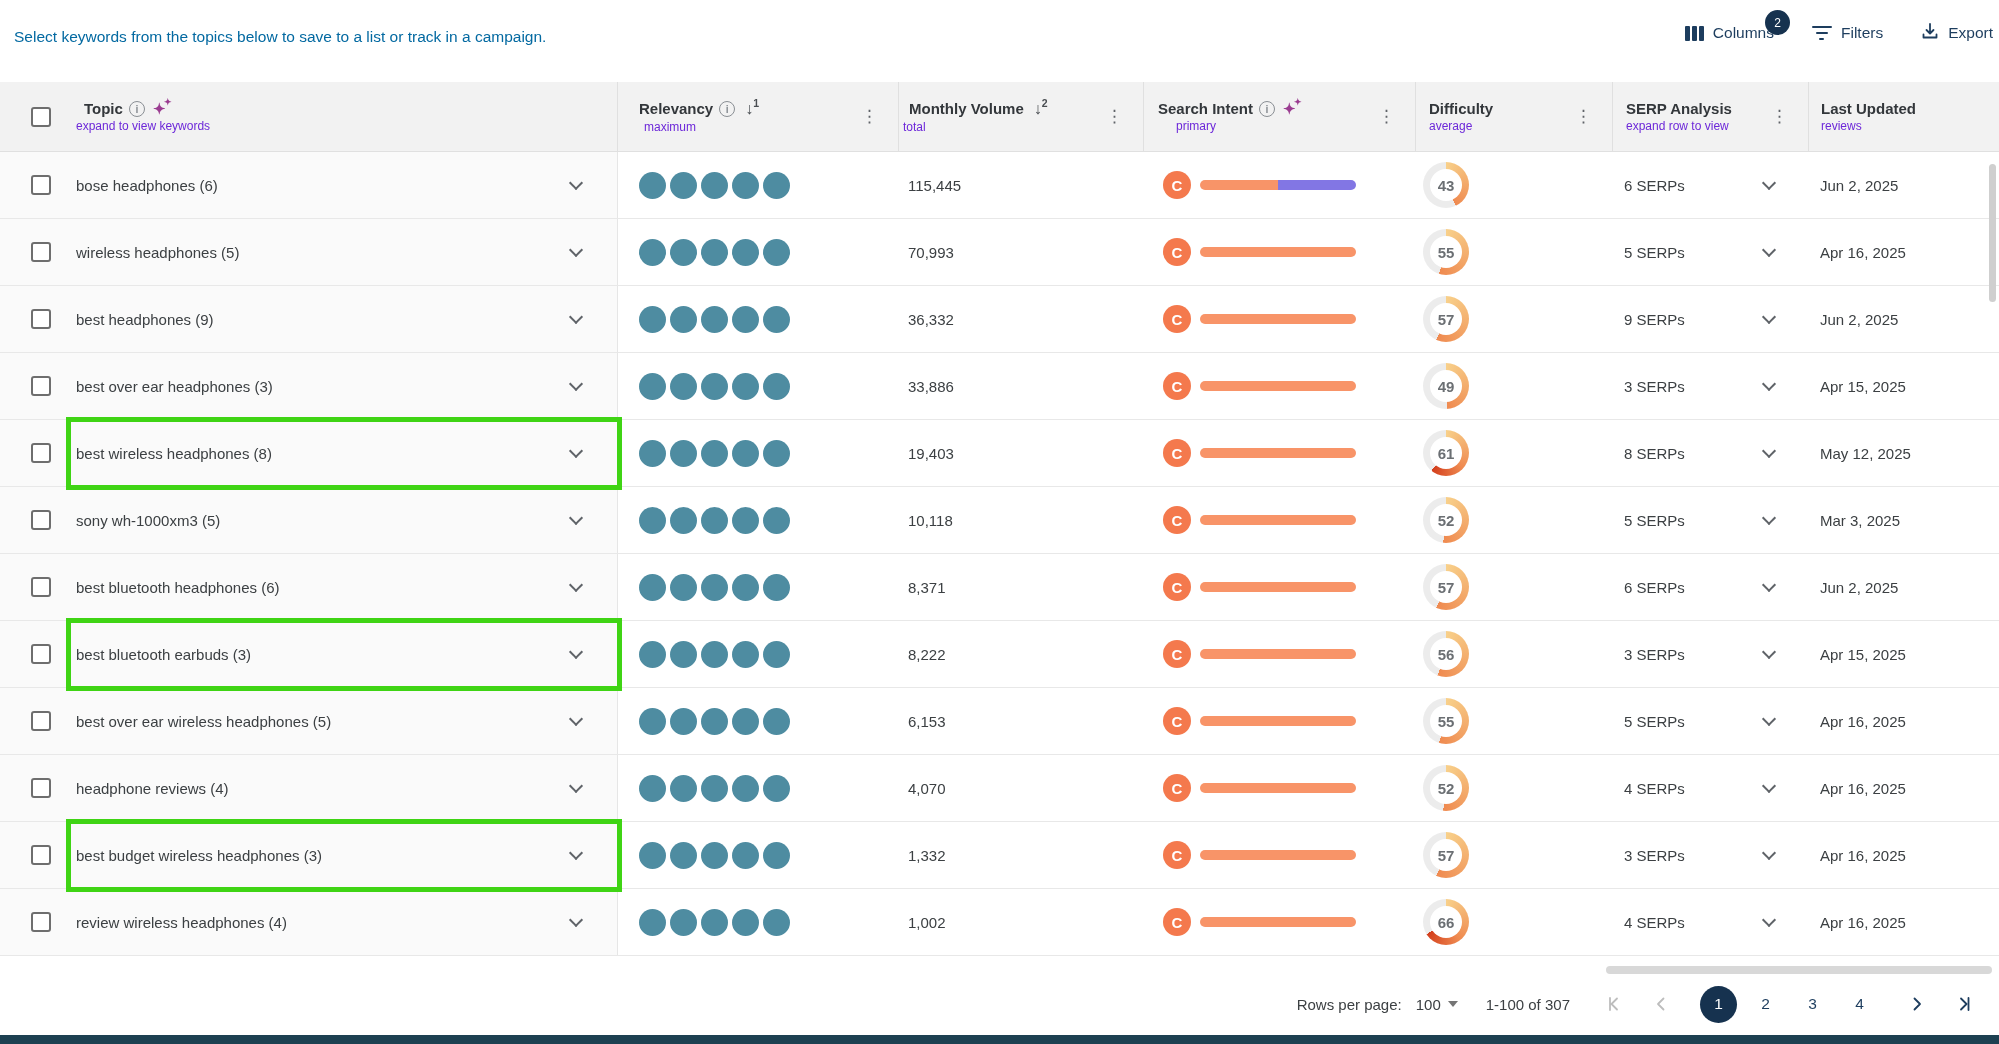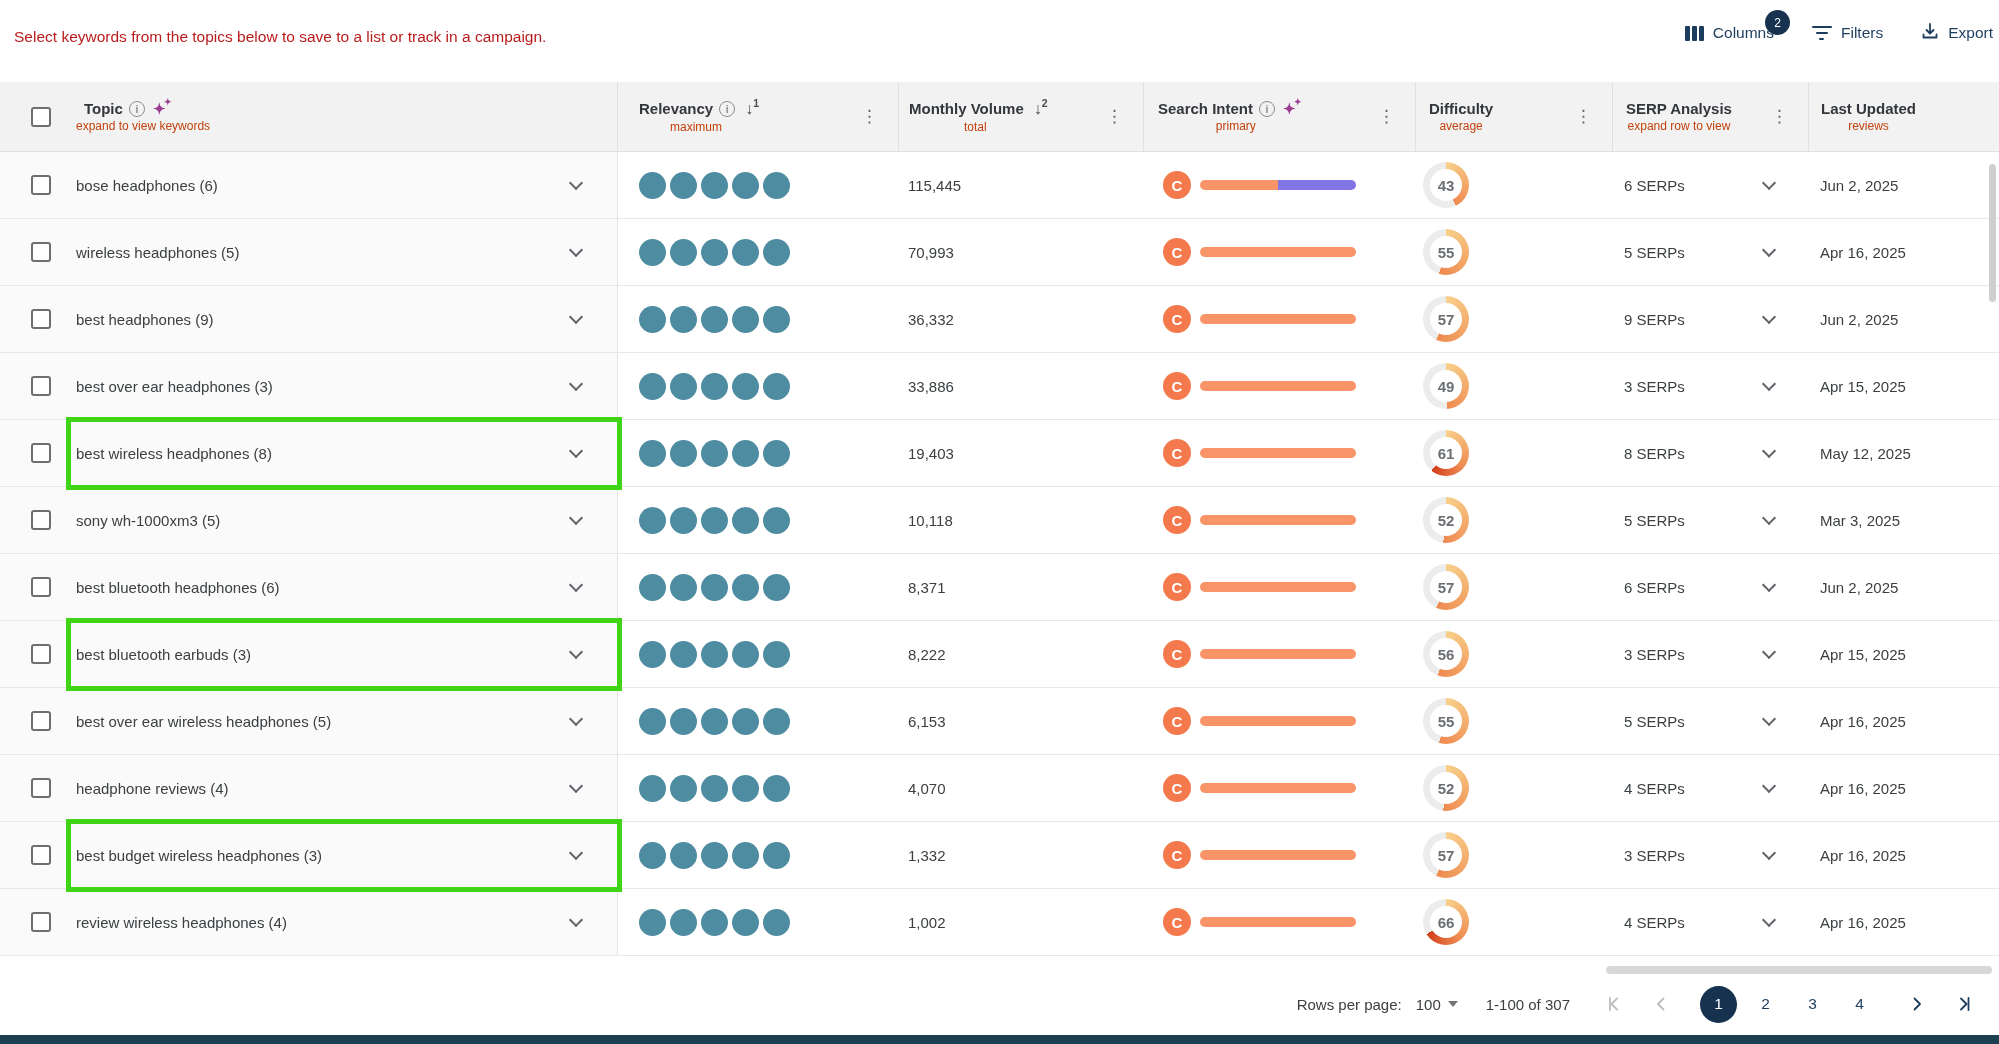--- a/index.html
+++ b/index.html
@@ -1,40 +1,40 @@
 <!DOCTYPE html>
 <html><head>
 <meta charset="utf-8">
 <style>
   * { margin:0; padding:0; box-sizing:border-box; }
   html,body { background:#fff; }
   body { font-family:"Liberation Sans", sans-serif; color:#3c4043; }
   .screen { position:relative; width:1999px; height:1044px; background:#fff; overflow:hidden; }
 
   
-  .instruction { position:absolute; left:14px; top:28px; font-size:15.5px; color:#b91c1c; }
+  .instruction { position:absolute; left:14px; top:28px; font-size:15.5px; color:#0369a1; }
   .toolbar { position:absolute; right:6px; top:22px; display:flex; align-items:center; gap:38px; }
   .tb-btn { position:relative; display:flex; align-items:center; gap:9px; background:none; border:none;
             font-family:inherit; font-size:15.5px; color:#1d3d5e; cursor:pointer; }
   .badge { position:absolute; top:-14px; right:-16px; width:25px; height:25px; border-radius:50%;
            background:#16324f; color:#fff; font-size:12px; display:flex; align-items:center; justify-content:center; }
   .ic-cols { display:flex; gap:2.5px; }
   .ic-cols i { width:4.5px; height:15px; background:#1d3d5e; border-radius:1px; }
   .ic-filter { display:flex; flex-direction:column; align-items:center; gap:3.5px; width:20px; }
   .ic-filter i { height:2.5px; background:#1d3d5e; border-radius:2px; }
   .ic-filter i:nth-child(1){width:20px;} .ic-filter i:nth-child(2){width:12px;} .ic-filter i:nth-child(3){width:5px;}
 
   
   .tbl { position:absolute; left:0; top:82px; width:1999px; }
   .grid-row { display:grid; grid-template-columns:64px 553px 281px 245px 272px 197px 196px 191px; align-items:center; }
   .thead { height:70px; background:#f2f2f2; border-bottom:1px solid #e0e0e0; }
   .th { height:100%; display:flex; align-items:center; }
   .th-inner { display:flex; flex-direction:column; justify-content:center; gap:2px; }
   .th-line { display:flex; align-items:center; gap:6px; font-size:15px; font-weight:700; color:#33373b; white-space:nowrap; }
-  .th-sub { font-size:12px; color:#c2410c; font-weight:400;text-align:center; }
+  .th-sub { font-size:12px; color:#6d28d9; font-weight:400; }
   .th.bordered { border-left:1px solid #e0e0e0; }
   .kebab { margin-left:auto; margin-right:20px; color:#5f6368; font-size:17px; letter-spacing:0; cursor:pointer; line-height:1; }
   .info-i { display:inline-flex; align-items:center; justify-content:center; width:16px; height:16px;
             border:1.5px solid #8a8f94; border-radius:50%; font-size:10.5px; font-weight:700; color:#8a8f94; }
   .sparkles { color:#9a3c90; font-size:15px; line-height:1; position:relative; margin-left:2px; }
   .sparkles::after { content:"✦"; position:absolute; font-size:9px; right:-6px; top:-3px; }
   .sort { display:inline-flex; align-items:flex-start; color:#4a4e52; font-weight:400; font-size:16px; margin-left:4px; }
   .sort sup { font-size:10.5px; margin-top:-3px; font-weight:700; }
 
   .tr { height:67px; border-bottom:1px solid #e8e8e8; position:relative; background:#fff; }
@@ -145,21 +145,21 @@
       <div class="th bordered">
         <div class="th-inner">
           <div class="th-line" style="margin-left:21px;">
             <span>Relevancy</span>
             <span class="info-i">i</span>
             <span class="sort">
                 <span>↓</span>
                 <sup>1</sup>
               </span>
           </div>
-          <div class="th-sub" style="margin-left:15px;">maximum</div>
+          <div class="th-sub" style="margin-left:26px;">maximum</div>
         </div>
         <span class="kebab">⋮</span>
       </div>
       <div class="th bordered">
         <div class="th-inner">
           <div class="th-line" style="margin-left:10px;">
             <span>Monthly Volume</span>
             <span class="sort">
                 <span>↓</span>
                 <sup>2</sup>

